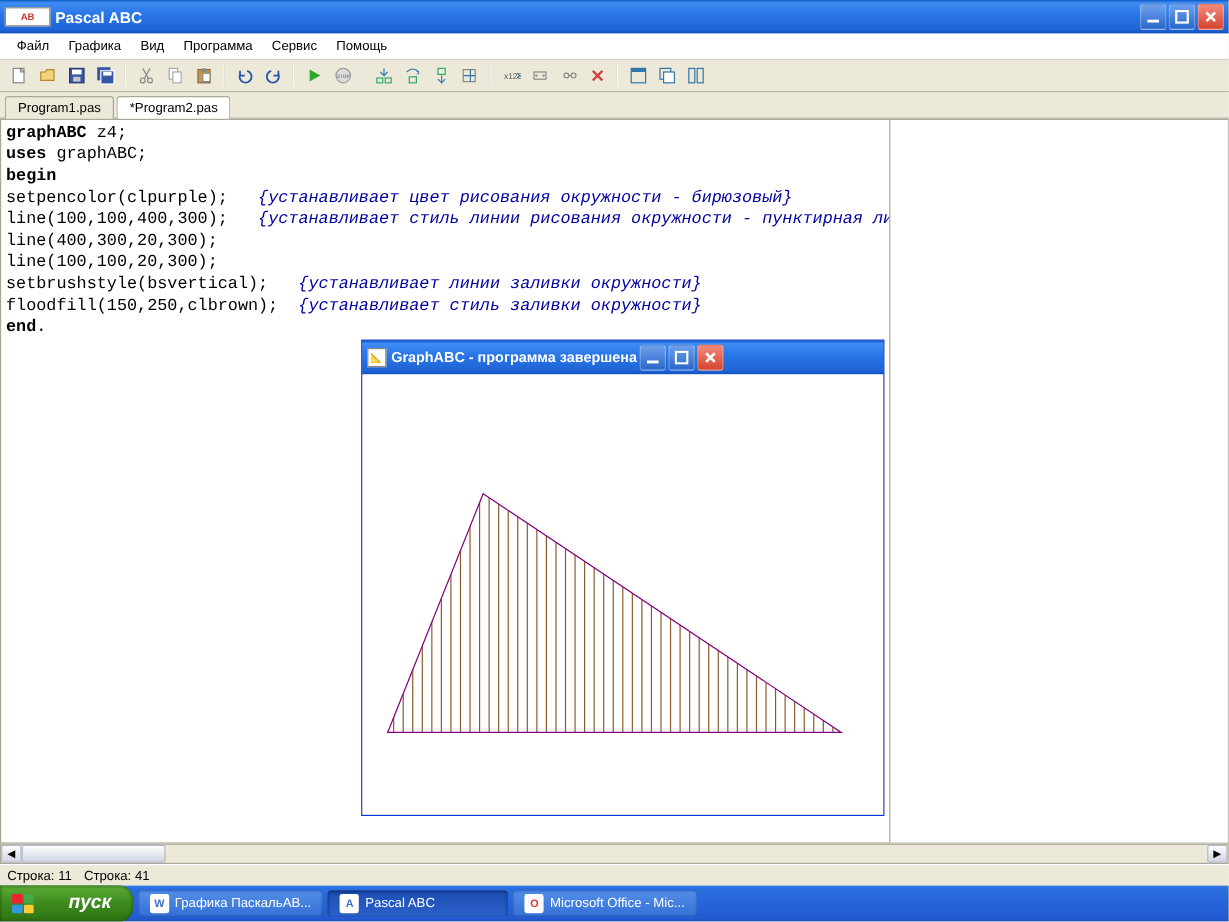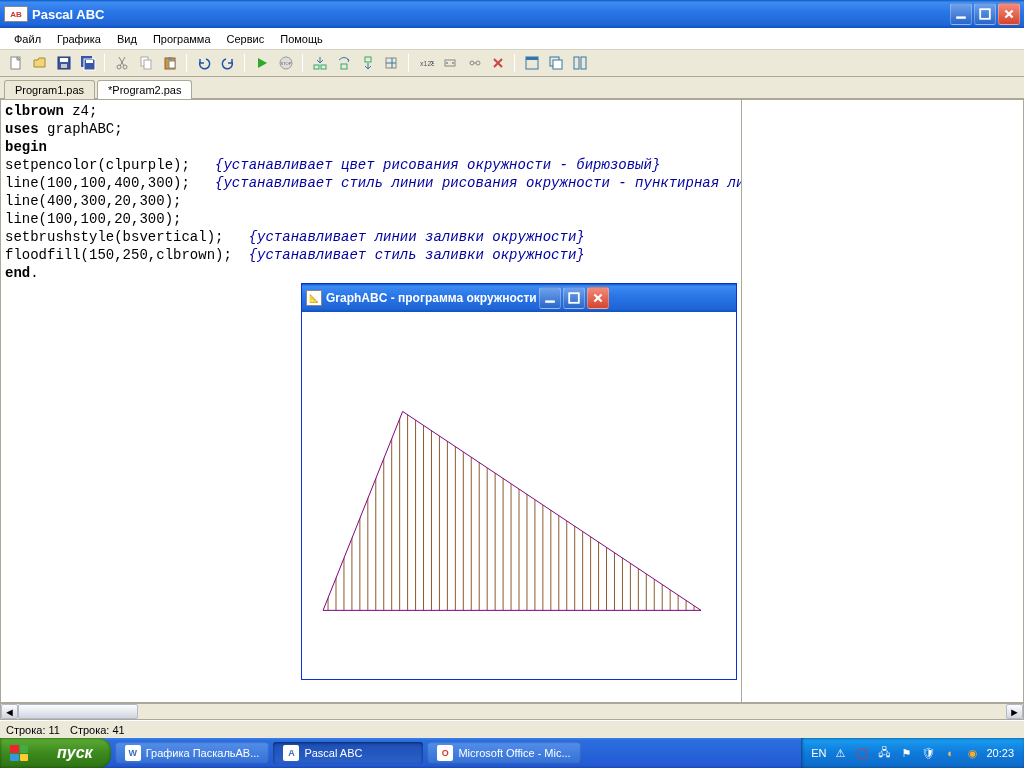--- a/index.html
+++ b/index.html
@@ -18,21 +18,21 @@
   height: 28px;
   background: linear-gradient(to bottom, #0a5bc4 0%, #3f8cf3 8%, #2a77e8 40%, #1f65d6 88%, #1151c2 100%);
   display: flex;
   align-items: center;
   padding: 0 4px;
   color: white;
   font-weight: bold;
   font-size: 13px;
 }
 .titlebar .app-icon {
-  width: 24px; height: 16px; margin-right: 4px;
+  width: 38px; height: 16px; margin-right: 4px;
   background: white; border: 1px solid #888;
   display: inline-flex; align-items: center; justify-content: center;
   font-size: 8px; color: #cc3333; font-weight: bold;
 }
 .titlebar .spacer { flex: 1; }
 .win-btn {
   width: 22px; height: 22px; margin-left: 2px;
   border-radius: 3px; border: 1px solid #fff4;
   display: inline-flex; align-items: center; justify-content: center;
   font-weight: bold; font-size: 12px; color: white;
@@ -402,21 +402,21 @@
       </svg>
     </span>
 </div>
 
 <div class="tabs">
   <div class="tab">Program1.pas</div>
   <div class="tab active">*Program2.pas</div>
 </div>
 
 <div class="editor-container">
-  <div class="editor"><span class="kw">clbrown</span><span> z4;</span>
+  <div class="editor"><span class="kw">graphABC</span><span> z4;</span>
 <span class="kw">uses</span><span> graphABC;</span>
 <span class="kw">begin</span>
 <span>setpencolor(clpurple);   </span><span class="cm">{устанавливает цвет рисования окружности - бирюзовый}</span>
 <span>line(100,100,400,300);   </span><span class="cm">{устанавливает стиль линии рисования окружности - пунктирная линия}</span>
 <span>line(400,300,20,300);</span>
 <span>line(100,100,20,300);</span>
 <span>setbrushstyle(bsvertical);   </span><span class="cm">{устанавливает линии заливки окружности}</span>
 <span>floodfill(150,250,clbrown);  </span><span class="cm">{устанавливает стиль заливки окружности}</span>
 <span class="kw">end</span><span>.</span></div>
   <div class="side-panel"></div>
@@ -430,21 +430,21 @@
 </div>
 
 <div class="statusbar">
   <span class="cell"><span>Строка: </span><span>11</span></span>
   <span class="cell"><span>Строка: </span><span>41</span></span>
 </div>
 
 <div class="graph-window">
   <div class="graph-title">
     <span class="app-icon">📐</span>
-    <span>GraphABC - программа окружности</span>
+    <span>GraphABC - программа завершена</span>
     <span class="spacer"></span>
     <span class="win-btn">
         <svg viewBox="0 0 10 10">
           <rect x="1" y="7" width="8" height="2" fill="#fff"></rect>
         </svg>
       </span>
     <span class="win-btn">
         <svg viewBox="0 0 10 10">
           <rect x="1" y="1" width="8" height="8" fill="none" stroke="#fff" stroke-width="1.5"></rect>
         </svg>
@@ -533,24 +533,13 @@
     <span>Графика ПаскальАВ...</span>
   </div>
   <div class="task-item active">
     <span class="ico">A</span>
     <span>Pascal ABC</span>
   </div>
   <div class="task-item">
     <span class="ico" style="color:#d33">O</span>
     <span>Microsoft Office - Mic...</span>
   </div>
-  <div class="tray">
-    <span>EN</span>
-    <span class="tico">⚠</span>
-    <span class="tico" style="color:#d33">◯</span>
-    <span class="tico">🖧</span>
-    <span class="tico">⚑</span>
-    <span class="tico">🛡</span>
-    <span class="tico" style="color:#fb6">◐</span>
-    <span class="tico" style="color:#fa2">◉</span>
-    <span>20:23</span>
-  </div>
 </div>
 
 </body></html>

